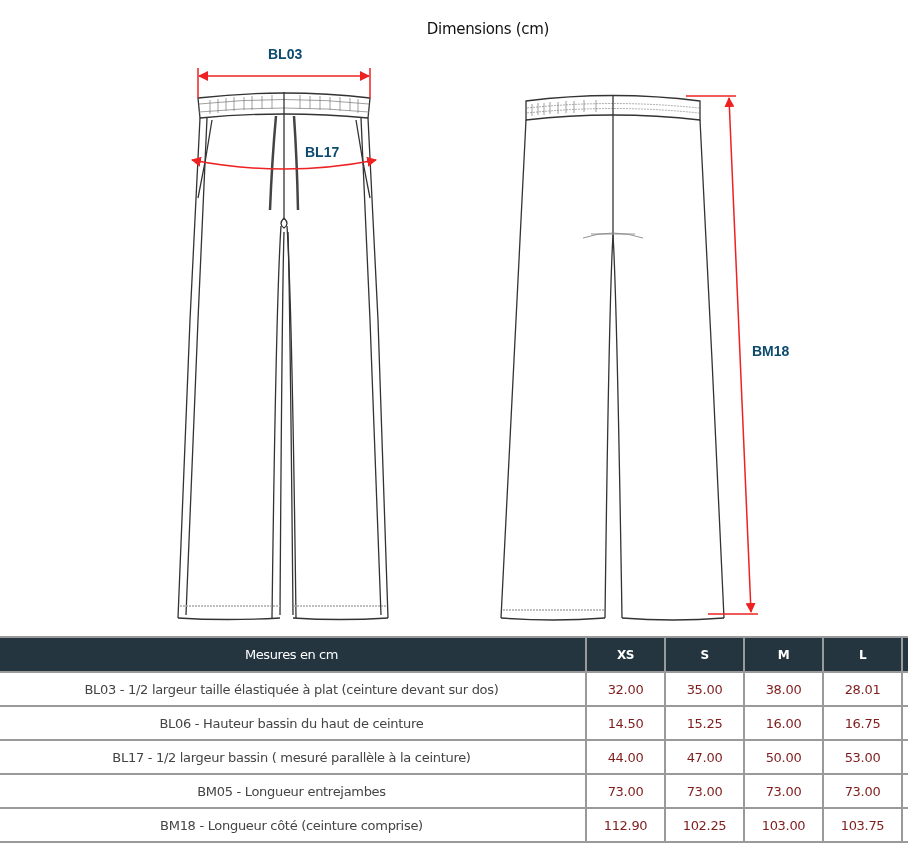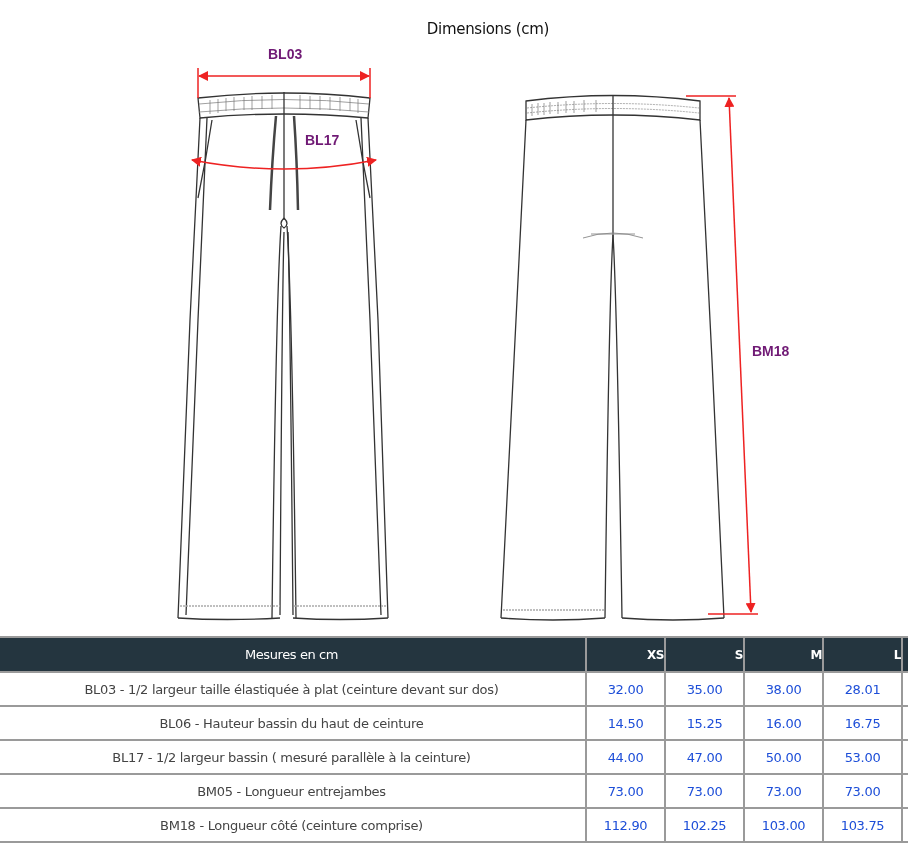--- a/index.html
+++ b/index.html
@@ -32,21 +32,21 @@
     top: 40px;
     left: 0;
     width: 908px;
     height: 590px;
   }
   .measure-label {
     position: absolute;
     font-family: "Liberation Sans", sans-serif;
     font-weight: bold;
     font-size: 14px;
-    color: #701a75;
+    color: #0c4a6e;
   }
   table.sizes {
     position: absolute;
     top: 636px;
     left: -4px;
     border-collapse: collapse;
     table-layout: fixed;
     width: 990px;
     font-size: 13px;
   }
@@ -62,29 +62,28 @@
     background: #24353f;
     color: #ffffff;
     font-weight: normal;
     font-size: 13px;
     letter-spacing: -0.4px;
     height: 33px;
   }
   table.sizes th.size-col {
     font-weight: bold;
     font-size: 12px;
-    text-align: right;
   }
   table.sizes td {
     color: #444;
     background: #fff;
     letter-spacing: -0.3px;
   }
   table.sizes td.val {
-    color: #1d4ed8;
+    color: #7f1d1d;
   }
 </style>
 </head>
 <body>
 
 <div class="page">
 
   <div class="title">Dimensions (cm)</div>
 
   <svg class="drawing" viewBox="0 40 908 590" width="908" height="590" xmlns="http://www.w3.org/2000/svg">
@@ -167,21 +166,21 @@
     </g>
 
     <g stroke="#ee2222" stroke-width="1.5" fill="none">
       <line x1="686" y1="96" x2="736" y2="96"></line>
       <line x1="708" y1="614" x2="758" y2="614"></line>
       <line x1="729" y1="98" x2="751" y2="612" marker-start="url(#arrowL)" marker-end="url(#arrowR)"></line>
     </g>
   </svg>
 
   <div class="measure-label" style="left:268px; top:46px;">BL03</div>
-  <div class="measure-label" style="left:305px; top:132px;">BL17</div>
+  <div class="measure-label" style="left:305px; top:144px;">BL17</div>
   <div class="measure-label" style="left:752px; top:343px;">BM18</div>
 
   <table class="sizes">
     <colgroup>
       <col style="width:589px">
       <col style="width:79px">
       <col style="width:79px">
       <col style="width:79px">
       <col style="width:79px">
       <col style="width:85px">

